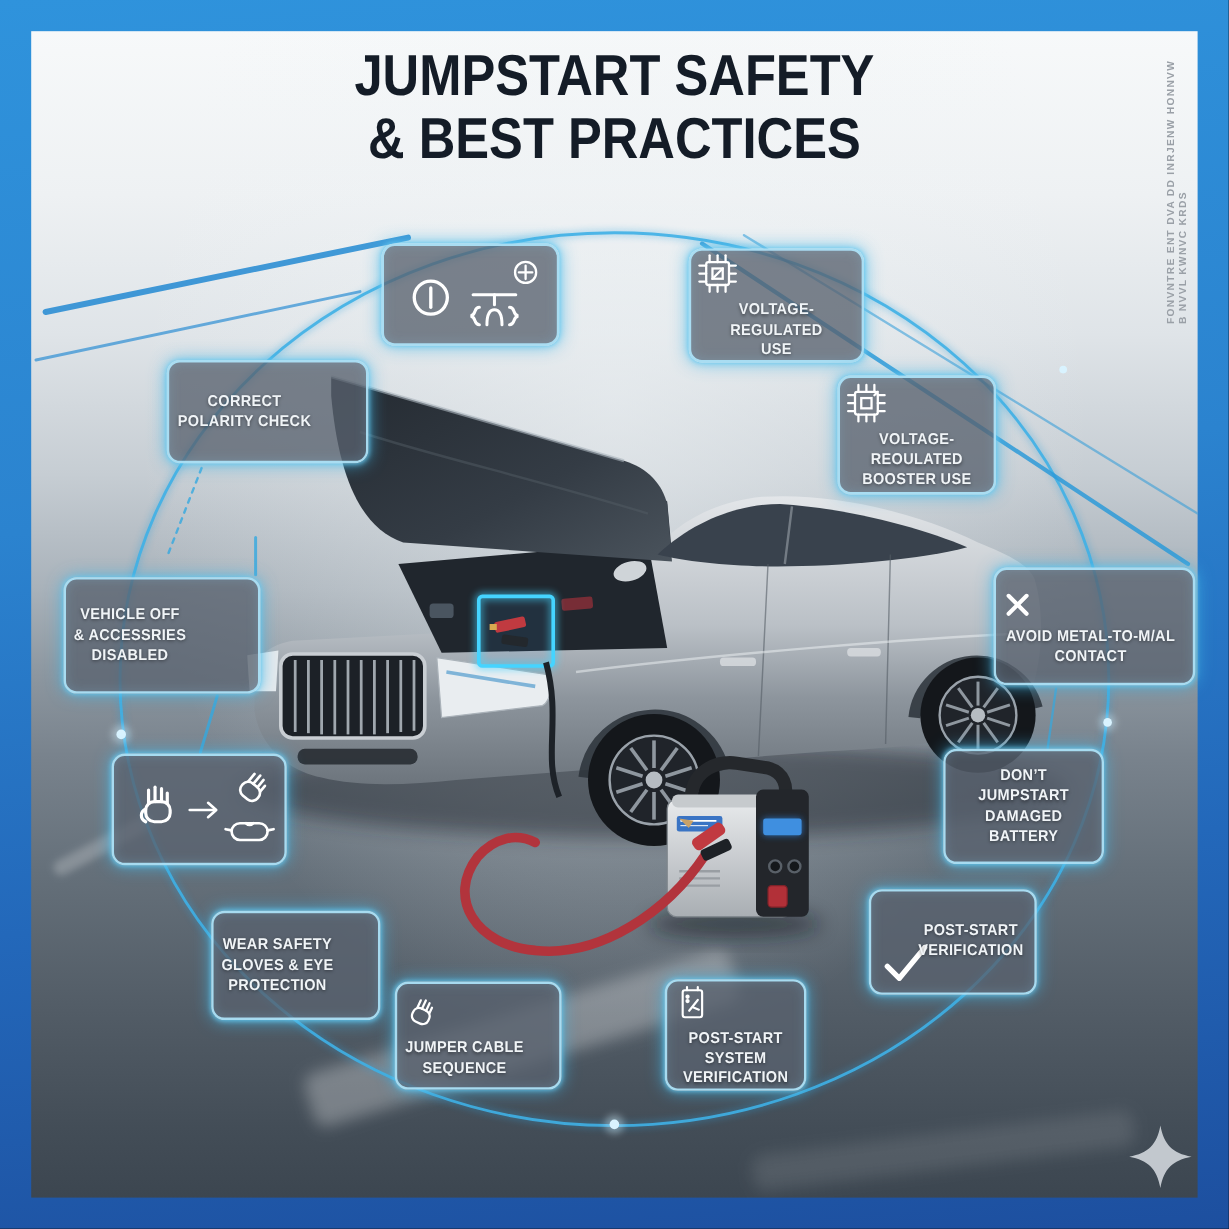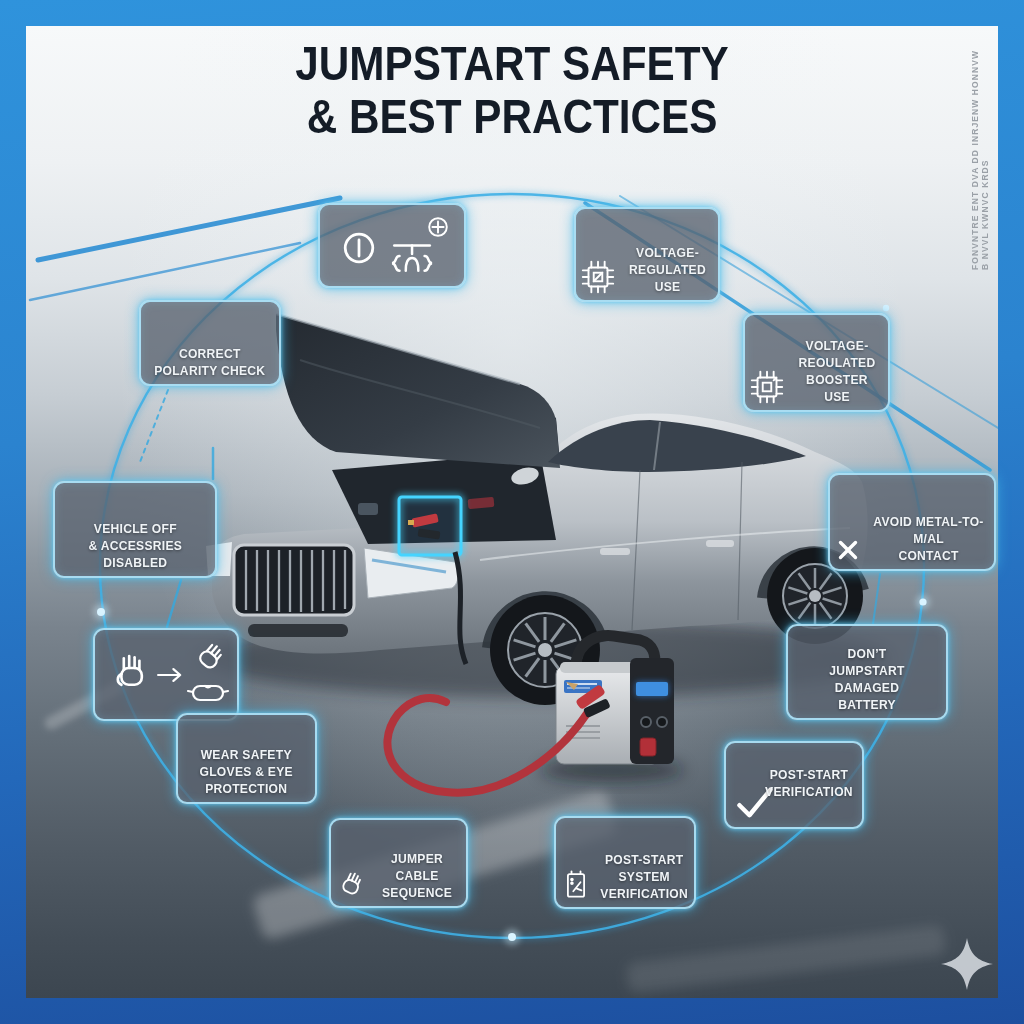--- a/index.html
+++ b/index.html
@@ -28,21 +28,21 @@
   .side-text{
     position:absolute;top:40px;right:34px;height:230px;z-index:5;
     writing-mode:vertical-rl;transform:rotate(180deg);
     font-size:8.5px;font-weight:600;letter-spacing:1.1px;color:#9aa0a7;
   }
   .callout{
     position:absolute;z-index:4;border-radius:11px;
     background:rgba(88,98,110,.78);
     border:2px solid rgba(172,226,248,.95);
     box-shadow:0 0 14px rgba(64,182,233,.8),0 0 4px rgba(130,215,247,.9),inset 0 0 10px rgba(130,200,235,.22);
-    display:flex;flex-direction:row;align-items:flex-end;justify-content:center;gap:3px;
+    display:flex;flex-direction:column;align-items:flex-start;justify-content:center;gap:3px;
     padding:4px 3px;box-sizing:border-box;
   }
   .callout-label{
     color:#f0f4f7;font-size:13px;font-weight:700;line-height:1.3;letter-spacing:.3px;
     text-align:center;white-space:pre-line;transform:scaleX(.93);
     text-shadow:0 1px 3px rgba(0,0,0,.45);
   }
   .ico{flex:0 0 auto;}
   .abs{position:absolute;}
 </style>
@@ -286,26 +286,26 @@
           <line x1="4" y1="27" x2="10" y2="27"></line>
         <line x1="30" y1="13" x2="36" y2="13"></line>
           <line x1="30" y1="20" x2="36" y2="20"></line>
           <line x1="30" y1="27" x2="36" y2="27"></line>
       </g>
     </svg>
     <div class="callout-label">VOLTAGE-REGULATED
 USE</div>
   </div>
 
-  <div class="callout" style="left:139px;top:300px;width:142px;height:86px">
+  <div class="callout" style="left:139px;top:300px;width:168px;height:86px">
     <div class="callout-label">CORRECT
 POLARITY CHECK</div>
   </div>
 
-  <div class="callout" style="left:743px;top:313px;width:147px;height:99px">
+  <div class="callout" style="left:698px;top:313px;width:132px;height:99px">
     <svg class="ico" width="38" height="38" viewBox="0 0 40 40">
       <g stroke="#fff" stroke-width="2" fill="none" stroke-linecap="round">
         <rect x="10" y="10" width="20" height="20" rx="2"></rect>
           <rect x="15.5" y="15.5" width="9" height="9"></rect>
         <line x1="13" y1="4" x2="13" y2="10"></line>
           <line x1="20" y1="4" x2="20" y2="10"></line>
           <line x1="27" y1="4" x2="27" y2="10"></line>
         <line x1="13" y1="30" x2="13" y2="36"></line>
           <line x1="20" y1="30" x2="20" y2="36"></line>
           <line x1="27" y1="30" x2="27" y2="36"></line>
@@ -367,27 +367,27 @@
     </svg>
     <svg class="abs" style="left:90px;top:46px" width="46" height="34" viewBox="0 0 46 34">
       <g stroke="#fff" stroke-width="2.2" fill="none" stroke-linecap="round">
         <rect x="8" y="10" width="30" height="14" rx="7"></rect>
         <path d="M8,16 L3,15 M38,16 L43,15"></path>
           <path d="M20,10 Q23,13 26,10"></path>
       </g>
     </svg>
   </div>
 
-  <div class="callout" style="left:786px;top:624px;width:162px;height:96px">
+  <div class="callout" style="left:786px;top:624px;width:134px;height:96px">
     <div class="callout-label">DON’T
 JUMPSTART DAMAGED
 BATTERY</div>
   </div>
 
-  <div class="callout" style="left:176px;top:713px;width:141px;height:91px">
+  <div class="callout" style="left:176px;top:759px;width:141px;height:91px">
     <div class="callout-label">WEAR SAFETY
 GLOVES &amp; EYE
 PROTECTION</div>
   </div>
 
   <div class="callout" style="left:724px;top:741px;width:140px;height:88px">
     <svg class="abs" style="left:6px;bottom:4px" width="46" height="40" viewBox="0 0 40 36">
       <path d="M6,20 L15,29 L34,6" stroke="#fff" stroke-width="4" fill="none" stroke-linecap="round" stroke-linejoin="round"></path>
     </svg>
     <div class="callout-label abs" style="left:34px;right:4px;top:24px">POST-START
@@ -401,21 +401,21 @@
           <line x1="18.5" y1="15" x2="18.5" y2="6"></line>
         <line x1="23" y1="15" x2="23" y2="7"></line>
           <line x1="27" y1="16" x2="27" y2="10"></line>
         <rect x="12" y="15" width="17" height="14" rx="6"></rect>
       </g>
     </svg>
     <div class="callout-label">JUMPER CABLE
 SEQUENCE</div>
   </div>
 
-  <div class="callout" style="left:554px;top:816px;width:142px;height:93px">
+  <div class="callout" style="left:554px;top:816px;width:118px;height:93px">
     <svg class="ico" width="36" height="36" viewBox="0 0 40 40">
       <g stroke="#fff" stroke-width="2" fill="none" stroke-linecap="round">
         <rect x="11" y="8" width="18" height="25" rx="2"></rect>
           <line x1="15" y1="8" x2="15" y2="5"></line>
           <line x1="25" y1="8" x2="25" y2="5"></line>
         <circle cx="15.5" cy="14" r="1" fill="#fff"></circle>
           <circle cx="15.5" cy="18" r="1" fill="#fff"></circle>
         <path d="M17,27 L25,17 M21,24 L26,26"></path>
       </g>
     </svg>

